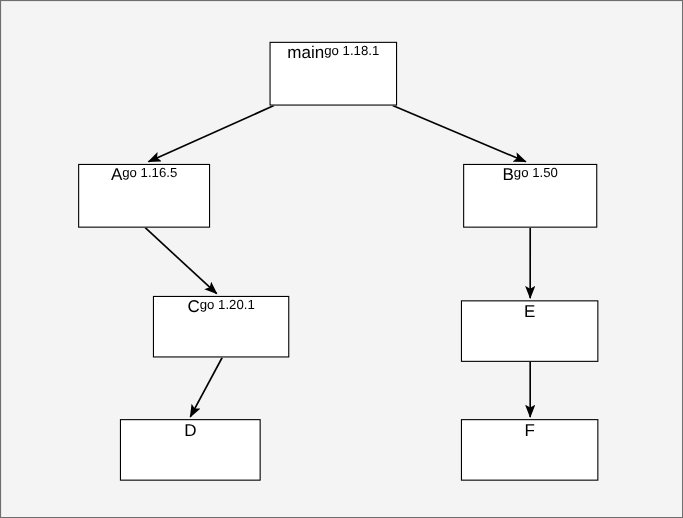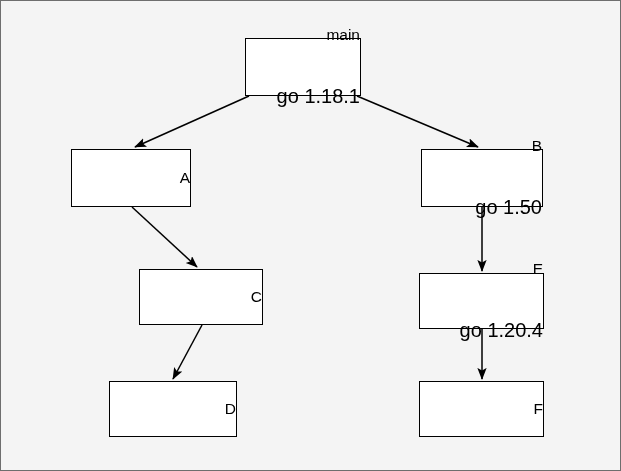--- a/index.html
+++ b/index.html
@@ -24,32 +24,31 @@
     width: 621px;
     height: 471px;
     pointer-events: none;
   }
   .node {
     position: absolute;
     box-sizing: border-box;
     background: #ffffff;
     border: 1.6px solid #000000;
     display: flex;
-    flex-direction: column;
-    align-items: flex-end;
+    flex-direction: row;
+    align-items: flex-start;
     justify-content: center;
     line-height: 1.32;
     color: #000000;
   }
   .node-name {
     font-size: 15.5px;
   }
   .node-version {
-    font-size: 20px;
-    margin-top: 38px;
+    font-size: 12px;
   }
 </style>
 </head>
 <body>
 
 <div id="canvas">
 
   <svg id="edge-layer" viewBox="0 0 621 471" xmlns="http://www.w3.org/2000/svg">
     <defs>
       <marker id="arrow" markerWidth="9" markerHeight="9" refX="7.4" refY="3.1" orient="auto" markerUnits="strokeWidth">
@@ -66,31 +65,32 @@
       </g>
   </svg>
 
   <div id="nodes-group">
       <div class="node" style="left: 244px; top: 37px; width: 116px; height: 58px;">
         <div class="node-name">main</div>
         <div class="node-version">go 1.18.1</div>
       </div>
       <div class="node" style="left: 70px; top: 148px; width: 120px; height: 58px;">
         <div class="node-name">A</div>
+        <div class="node-version">go 1.16.5</div>
       </div>
       <div class="node" style="left: 420px; top: 148px; width: 122px; height: 58px;">
         <div class="node-name">B</div>
         <div class="node-version">go 1.50</div>
       </div>
       <div class="node" style="left: 138px; top: 268px; width: 124px; height: 56px;">
         <div class="node-name">C</div>
+        <div class="node-version">go 1.20.1</div>
       </div>
       <div class="node" style="left: 418px; top: 272px; width: 125px; height: 56px;">
         <div class="node-name">E</div>
-        <div class="node-version">go 1.20.4</div>
       </div>
       <div class="node" style="left: 108px; top: 380px; width: 128px; height: 56px;">
         <div class="node-name">D</div>
       </div>
       <div class="node" style="left: 418px; top: 380px; width: 125px; height: 56px;">
         <div class="node-name">F</div>
       </div>
     </div>
 
 </div>

